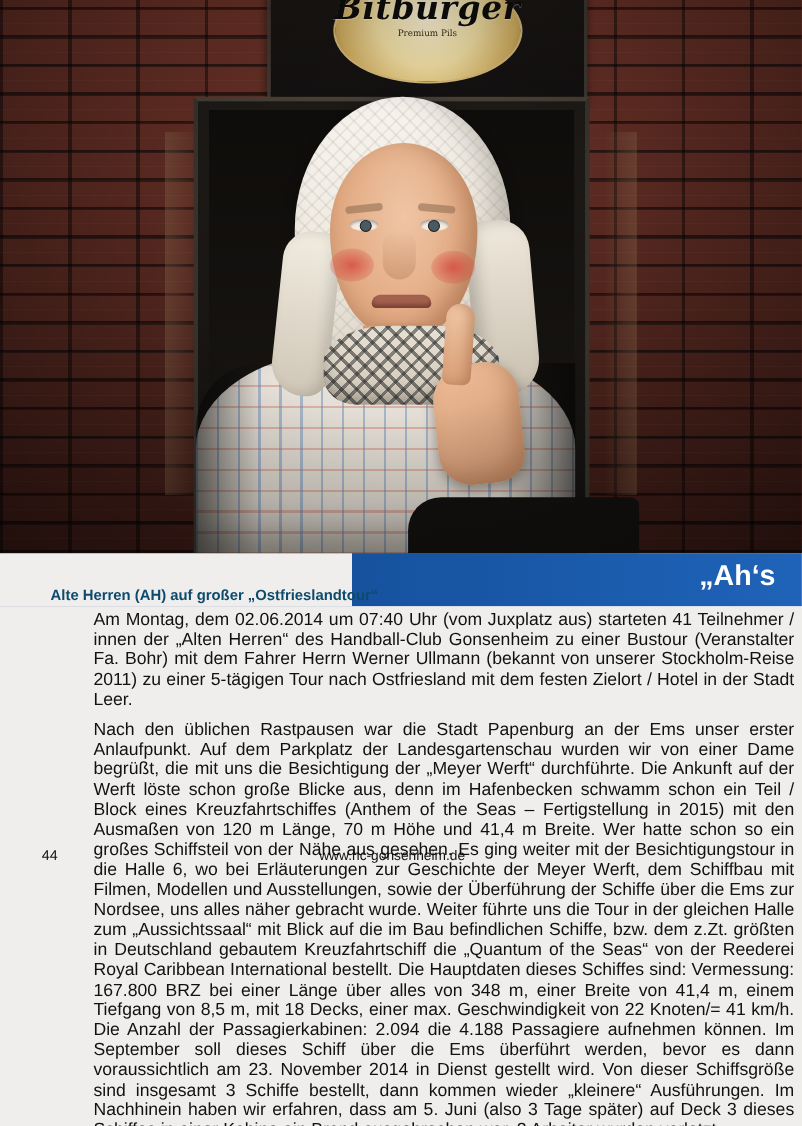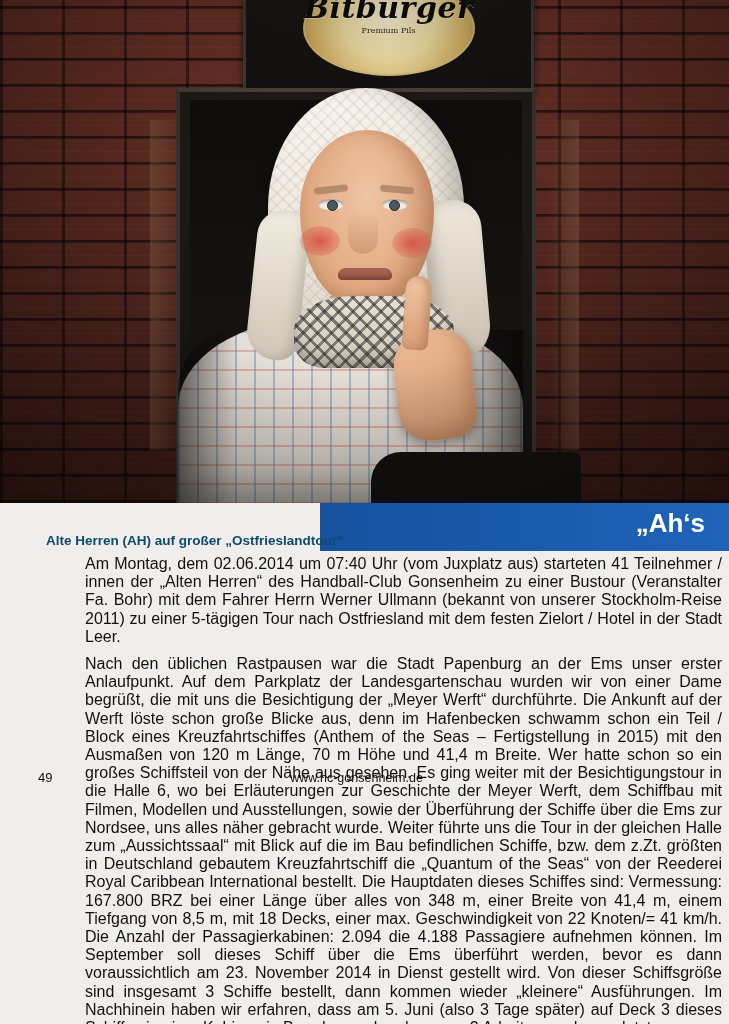--- a/index.html
+++ b/index.html
@@ -426,16 +426,16 @@
     <div class="band-title">„Ah‘s</div>
   </div>
 
   <div class="section-heading">Alte Herren (AH) auf großer „Ostfrieslandtour“</div>
 
   <div class="body-text">
     <p>Am Montag, dem 02.06.2014 um 07:40 Uhr (vom Juxplatz aus) starteten 41 Teilnehmer / innen der „Alten Herren“ des Handball-Club Gonsenheim zu einer Bustour (Veranstalter Fa. Bohr) mit dem Fahrer Herrn Werner Ullmann (bekannt von unserer Stockholm-Reise 2011) zu einer 5-tägigen Tour nach Ostfriesland mit dem festen Zielort / Hotel in der Stadt Leer.</p>
     <p>Nach den üblichen Rastpausen war die Stadt Papenburg an der Ems unser erster Anlaufpunkt. Auf dem Parkplatz der Landesgartenschau wurden wir von einer Dame begrüßt, die mit uns die Besichtigung der „Meyer Werft“ durchführte. Die Ankunft auf der Werft löste schon große Blicke aus, denn im Hafenbecken schwamm schon ein Teil / Block eines Kreuzfahrtschiffes (Anthem of the Seas – Fertigstellung in 2015) mit den Ausmaßen von 120 m Länge, 70 m Höhe und 41,4 m Breite. Wer hatte schon so ein großes Schiffsteil von der Nähe aus gesehen. Es ging weiter mit der Besichtigungstour in die Halle 6, wo bei Erläuterungen zur Geschichte der Meyer Werft, dem Schiffbau mit Filmen, Modellen und Ausstellungen, sowie der Überführung der Schiffe über die Ems zur Nordsee, uns alles näher gebracht wurde. Weiter führte uns die Tour in der gleichen Halle zum „Aussichtssaal“ mit Blick auf die im Bau befindlichen Schiffe, bzw. dem z.Zt. größten in Deutschland gebautem Kreuzfahrtschiff die „Quantum of the Seas“ von der Reederei Royal Caribbean International bestellt. Die Hauptdaten dieses Schiffes sind: Vermessung: 167.800 BRZ bei einer Länge über alles von 348 m, einer Breite von 41,4 m, einem Tiefgang von 8,5 m, mit 18 Decks, einer max. Geschwindigkeit von 22 Knoten/= 41 km/h. Die Anzahl der Passagierkabinen: 2.094 die 4.188 Passagiere aufnehmen können. Im September soll dieses Schiff über die Ems überführt werden, bevor es dann voraussichtlich am 23. November 2014 in Dienst gestellt wird. Von dieser Schiffsgröße sind insgesamt 3 Schiffe bestellt, dann kommen wieder „kleinere“ Ausführungen. Im Nachhinein haben wir erfahren, dass am 5. Juni (also 3 Tage später) auf Deck 3 dieses Schiffes in einer Kabine ein Brand ausgebrochen war. 2 Arbeiter wurden verletzt,</p>
   </div>
 
-  <div class="page-number">49</div>
+  <div class="page-number">44</div>
   <div class="footer-url">www.hc-gonsenheim.de</div>
 
 </div>
 
 </body></html>

